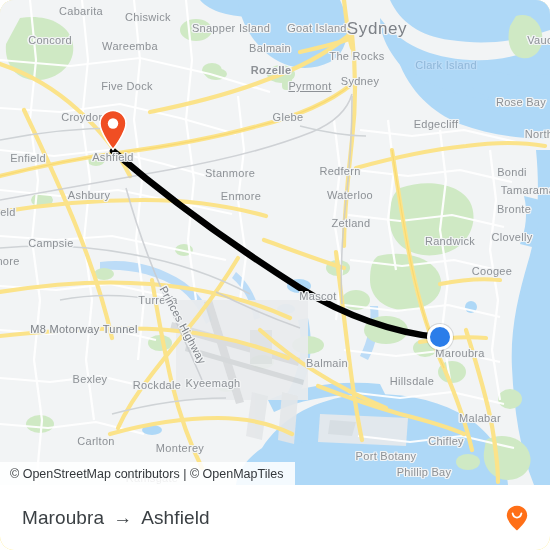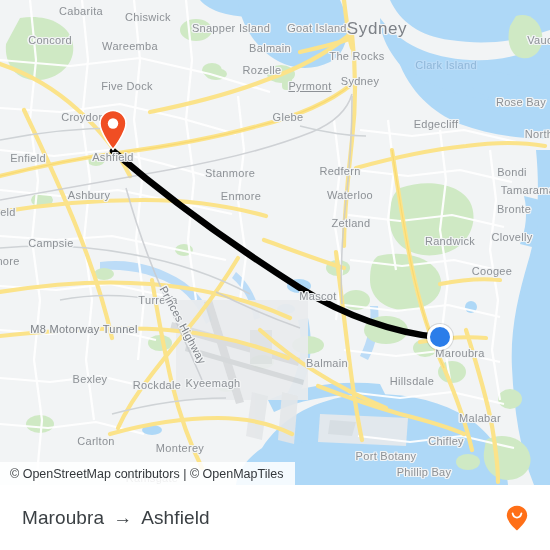--- a/index.html
+++ b/index.html
@@ -12,20 +12,21 @@
     height: 550px;
     font-family: "Liberation Sans", sans-serif;
     overflow: hidden;
   }
   #app {
     position: relative;
     width: 550px;
     height: 550px;
     overflow: hidden;
     background: #fde047;
+    border-radius: 14px;
   }
 
   
   #map {
     position: absolute;
     left: 0; top: 0;
     width: 550px;
     height: 485px;
     overflow: hidden;
     background: #eceff0;
@@ -350,21 +351,21 @@
         <div class="map-label" style="left: 148px; top: 17px;">Chiswick</div>
         <div class="map-label" style="left: 231px; top: 28px;">Snapper Island</div>
         <div class="map-label" style="left: 317px; top: 28px;">Goat Island</div>
         <div class="map-label big" style="left: 377px; top: 29px;">Sydney</div>
         <div class="map-label" style="left: 50px; top: 40px;">Concord</div>
         <div class="map-label" style="left: 130px; top: 46px;">Wareemba</div>
         <div class="map-label" style="left: 270px; top: 48px;">Balmain</div>
         <div class="map-label" style="left: 357px; top: 56px;">The Rocks</div>
         <div class="map-label water" style="left: 446px; top: 65px;">Clark Island</div>
         <div class="map-label" style="left: 540px; top: 40px;">Vauc</div>
-        <div class="map-label" style="left: 262px; top: 70px;">Rozelle</div>
+        <div class="map-label" style="left: 271px; top: 70px; font-weight: bold;">Rozelle</div>
         <div class="map-label" style="left: 127px; top: 86px;">Five Dock</div>
         <div class="map-label" style="left: 310px; top: 86px; text-decoration: underline;">Pyrmont</div>
         <div class="map-label" style="left: 360px; top: 81px;">Sydney</div>
         <div class="map-label" style="left: 521px; top: 102px;">Rose Bay</div>
         <div class="map-label" style="left: 83px; top: 117px;">Croydon</div>
         <div class="map-label" style="left: 288px; top: 117px;">Glebe</div>
         <div class="map-label" style="left: 436px; top: 124px;">Edgecliff</div>
         <div class="map-label" style="left: 539px; top: 134px;">North</div>
         <div class="map-label" style="left: 113px; top: 157px;">Ashfield</div>
         <div class="map-label" style="left: 230px; top: 173px;">Stanmore</div>

